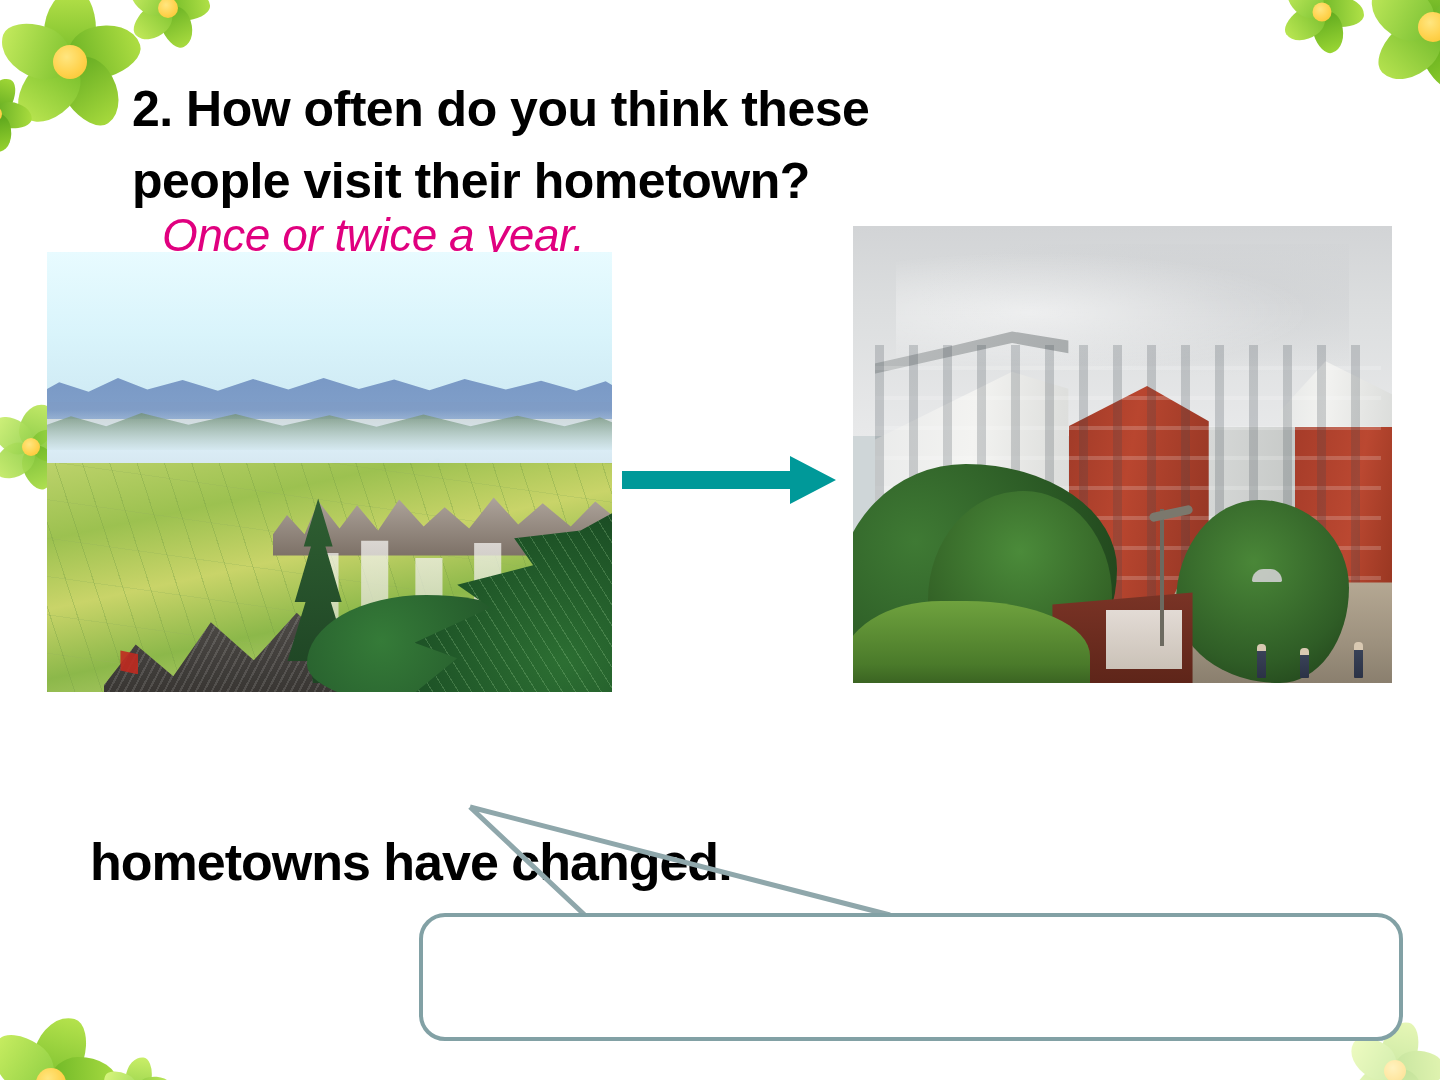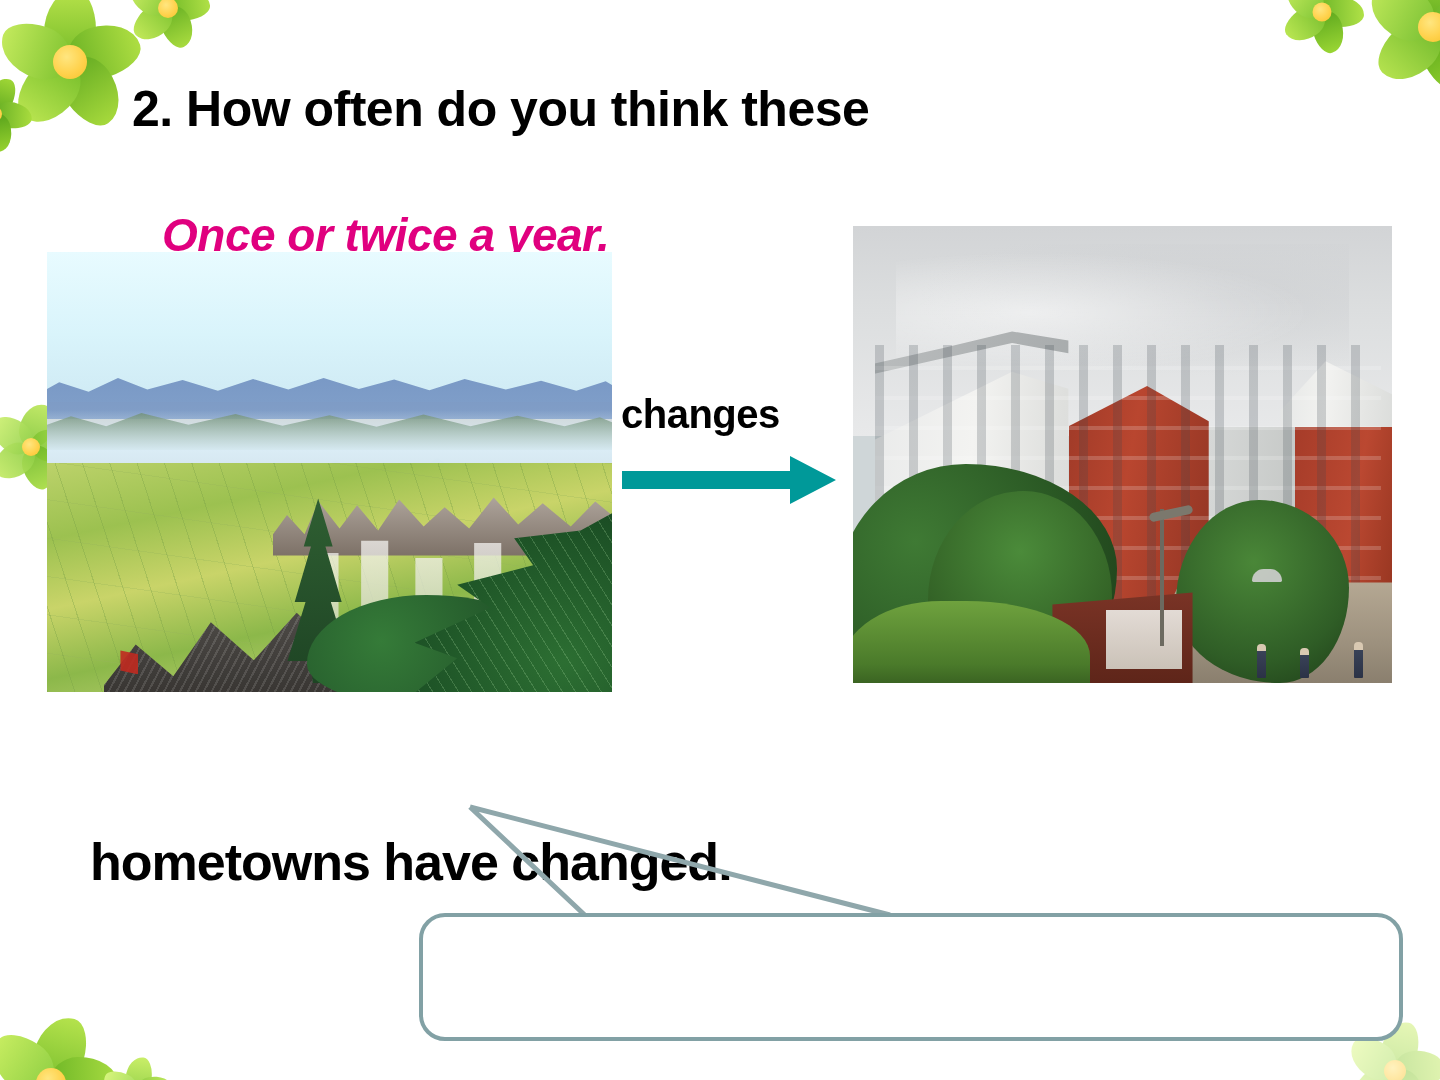--- a/index.html
+++ b/index.html
@@ -53,21 +53,21 @@
     text-shadow: 2px 2px 0 rgba(255,255,255,0.85);
   }
   #q-line-1 { left: 132px; top: 80px; font-size: 50px; }
   #q-line-2 { left: 132px; top: 152px; font-size: 50px; }
 
   #answer-line {
     position: absolute;
     left: 162px;
     top: 208px;
     font-size: 46px;
-    font-weight: bold;
+    font-weight: normal;
     font-style: italic;
     color: #E0007F;
     white-space: nowrap;
     letter-spacing: -0.5px;
   }
 
   
   .photo {
     position: absolute;
     overflow: hidden;
@@ -419,20 +419,21 @@
       <i class="petal" style="width:36px;height:50px;background:linear-gradient(180deg,#cdef6e,#9bd44c);transform:translate(-50%,-100%) rotate(12deg);"></i>
       <i class="petal" style="width:36px;height:50px;background:linear-gradient(180deg,#c4ea64,#92cd43);transform:translate(-50%,-100%) rotate(84deg);"></i>
       <i class="petal" style="width:36px;height:50px;background:linear-gradient(180deg,#bae65a,#88c63a);transform:translate(-50%,-100%) rotate(156deg);"></i>
       <i class="petal" style="width:36px;height:50px;background:linear-gradient(180deg,#d4f378,#a4da57);transform:translate(-50%,-100%) rotate(228deg);"></i>
       <i class="petal" style="width:36px;height:50px;background:linear-gradient(180deg,#dbf782,#addf63);transform:translate(-50%,-100%) rotate(300deg);"></i>
       <i class="core" style="width:22px;height:22px;"></i>
     </div>
   </div>
 
   <div class="q-line" id="q-line-1">2. How often do you think these</div>
+  <div class="q-line" id="q-line-2">people visit their hometown?</div>
   <div id="answer-line">Once or twice a year.</div>
 
   <div class="photo" id="photo-left">
     <i class="layer lv-sky"></i>
     <i class="layer lv-ridge-far"></i>
     <i class="layer lv-ridge-near"></i>
     <i class="layer lv-town-far"></i>
     <i class="layer lv-mist"></i>
     <i class="layer lv-fields"></i>
     <i class="layer lv-field-lines"></i>
@@ -465,21 +466,20 @@
     <i class="layer rv-pavilion-panel"></i>
     <i class="layer rv-hedge"></i>
     <i class="layer rv-lamp-post"></i>
     <i class="layer rv-lamp-head"></i>
     <i class="rv-umbrella" style="left:74%; bottom:22%;"></i>
     <i class="rv-person" style="left:75%;"></i>
     <i class="rv-person" style="left:83%; height:30px;"></i>
     <i class="rv-person" style="left:93%; height:36px;"></i>
   </div>
 
-  <div id="changes-label">changes</div>
 
   <svg id="changes-arrow" viewBox="0 0 220 56">
     <path d="M0 19 L168 19 L168 4 L214 28 L168 52 L168 37 L0 37 Z" fill="#009999"></path>
   </svg>
 
   <div class="stmt" id="stmt-line-2">hometowns have changed.</div>
 
   <svg id="callout-pointer" viewBox="0 0 470 135">
     <path d="M40 12 L160 125 M40 12 L460 120" stroke="#8FA7AB" stroke-width="5" fill="none"></path>
   </svg>

